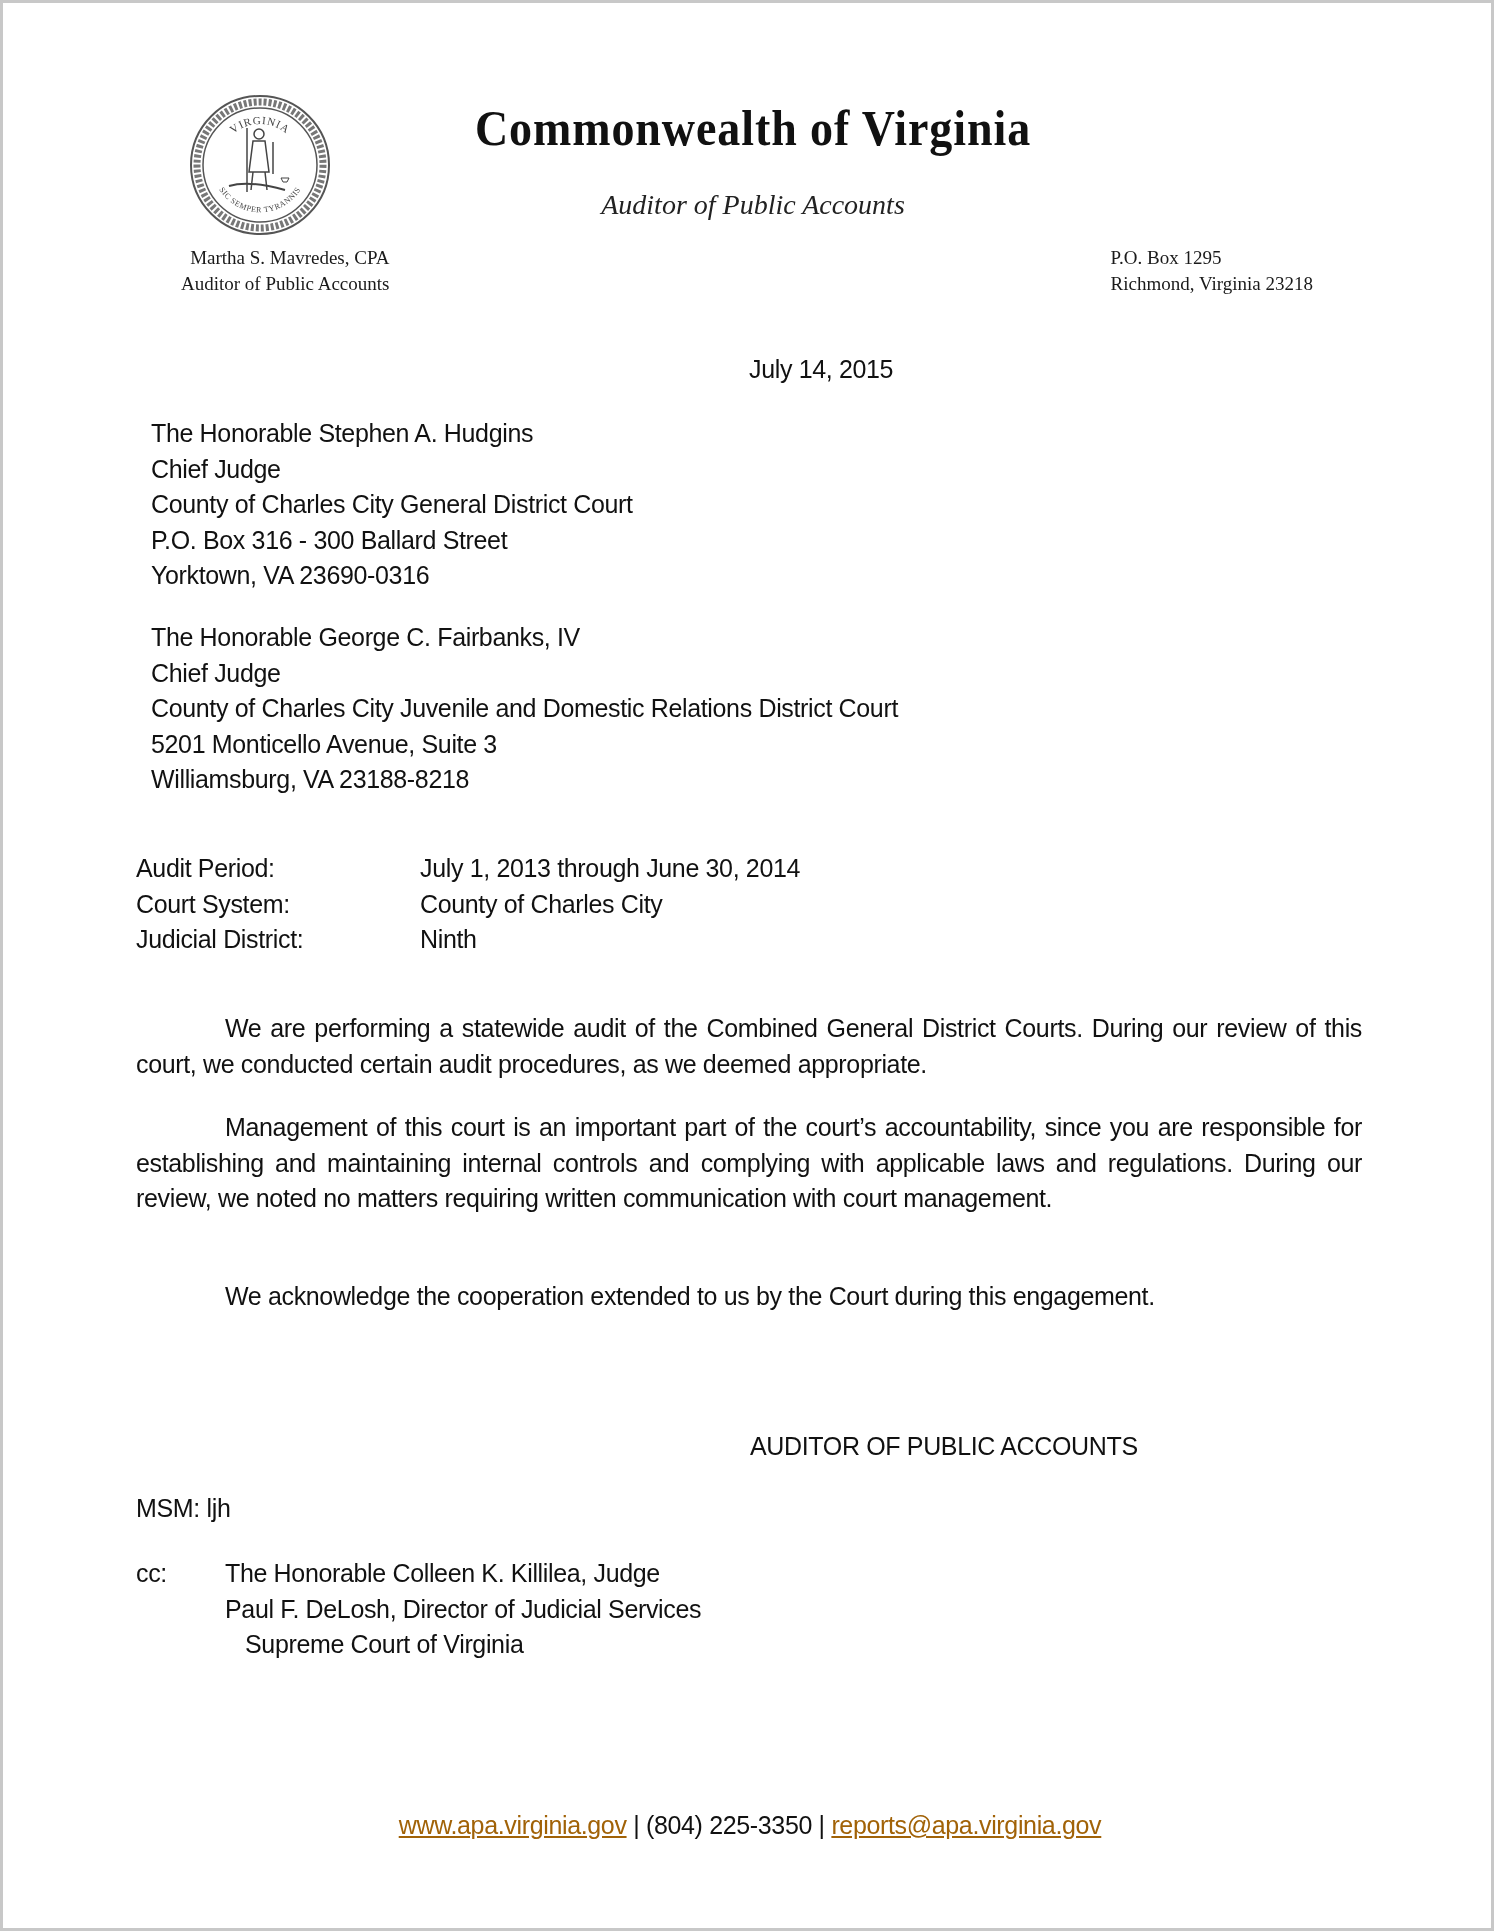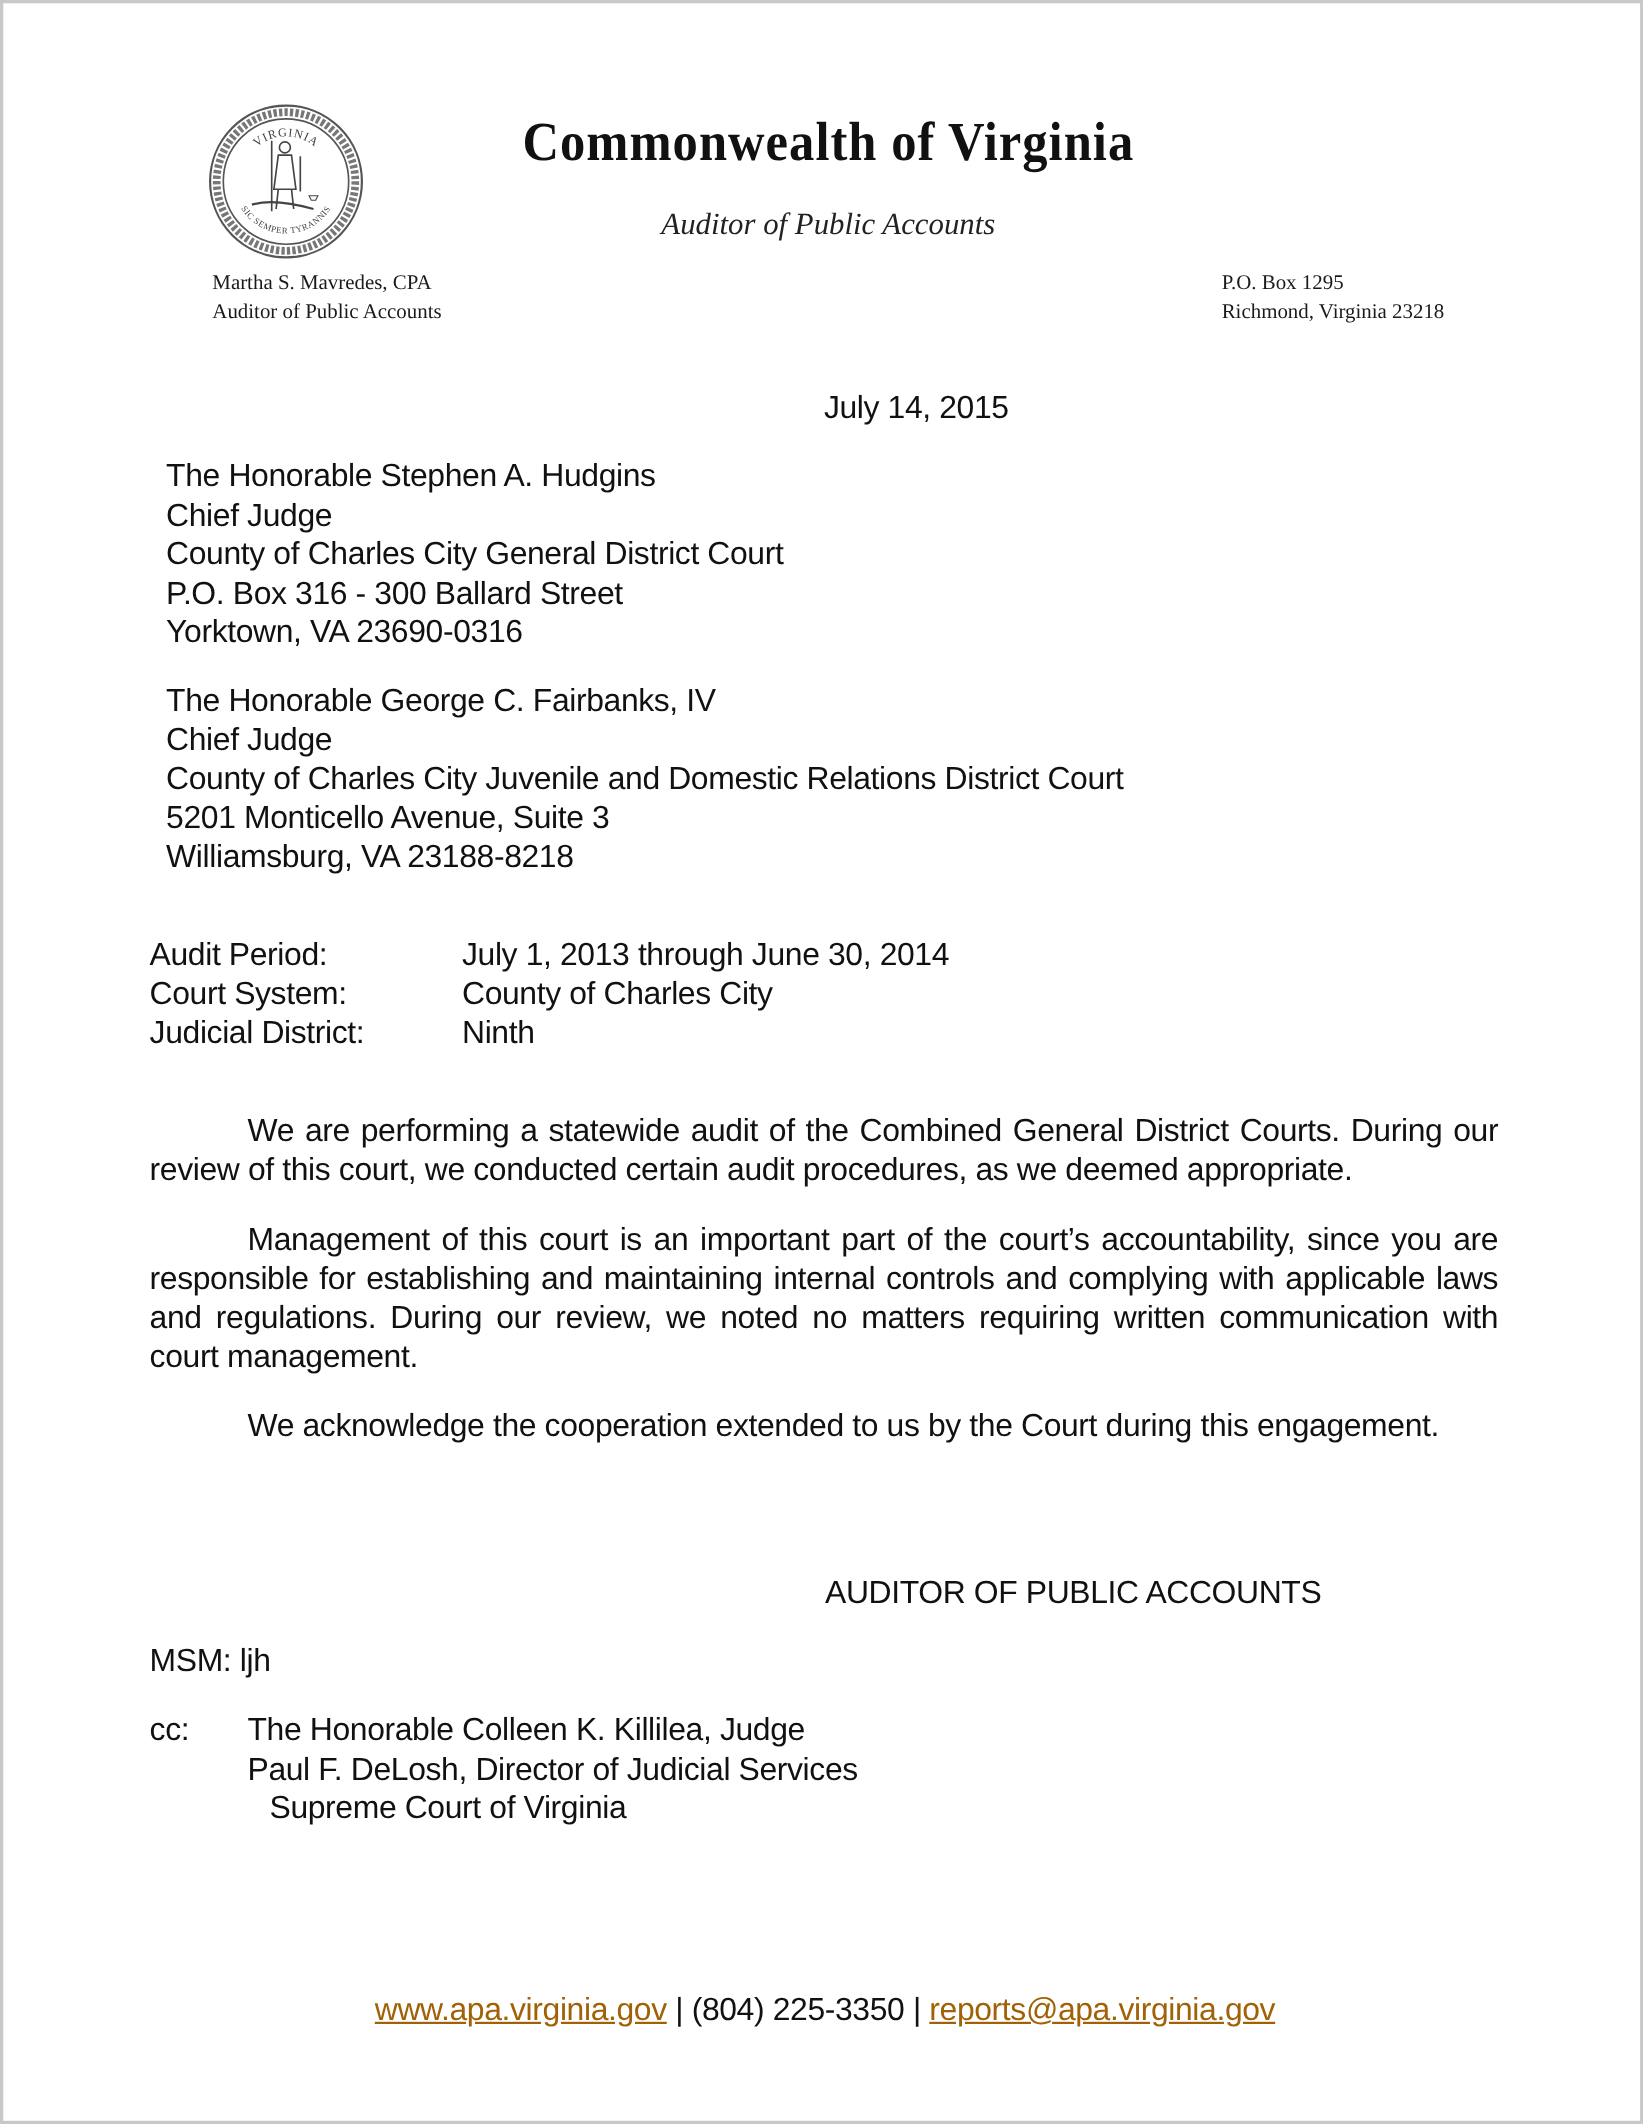--- a/index.html
+++ b/index.html
@@ -20,25 +20,25 @@
     position: absolute; left: 440px; top: 96px; width: 620px; text-align: center;
     font-family: "Liberation Serif", "DejaVu Serif", serif; font-weight: bold;
     font-size: 50px; letter-spacing: 1px; color: #111; transform: scaleX(0.92);
     transform-origin: center;
   }
   .mast-sub {
     position: absolute; left: 440px; top: 186px; width: 620px; text-align: center;
     font-family: "Liberation Serif", "DejaVu Serif", serif; font-style: italic;
     font-size: 28px; color: #222;
   }
-  .hdr-left { left: 190px; top: 242px; font-size: 19px; line-height: 26px; }
+  .hdr-left { left: 178px; top: 242px; font-size: 19px; line-height: 26px; text-align: right; }
   .hdr-right { right: 178px; top: 242px; font-size: 19px; line-height: 26px; text-align: left; }
 
   
-  .body-text { font-size: 29px; letter-spacing: -0.35px; }
+  .body-text { font-size: 25px; letter-spacing: -0.35px; }
   .date { left: 746px; top: 352px; }
   .addr { left: 148px; line-height: 35.6px; }
   .addr1 { top: 413px; }
   .addr2 { top: 617px; }
   .kv { left: 133px; top: 848px; line-height: 35.6px; }
   .kv-row { display: flex; gap: 20px; }
   .kv-label { width: 264px; }
   .para {
     position: absolute; left: 133px; width: 1226px; line-height: 35.6px;
     text-align: justify; text-indent: 89px; white-space: normal;

